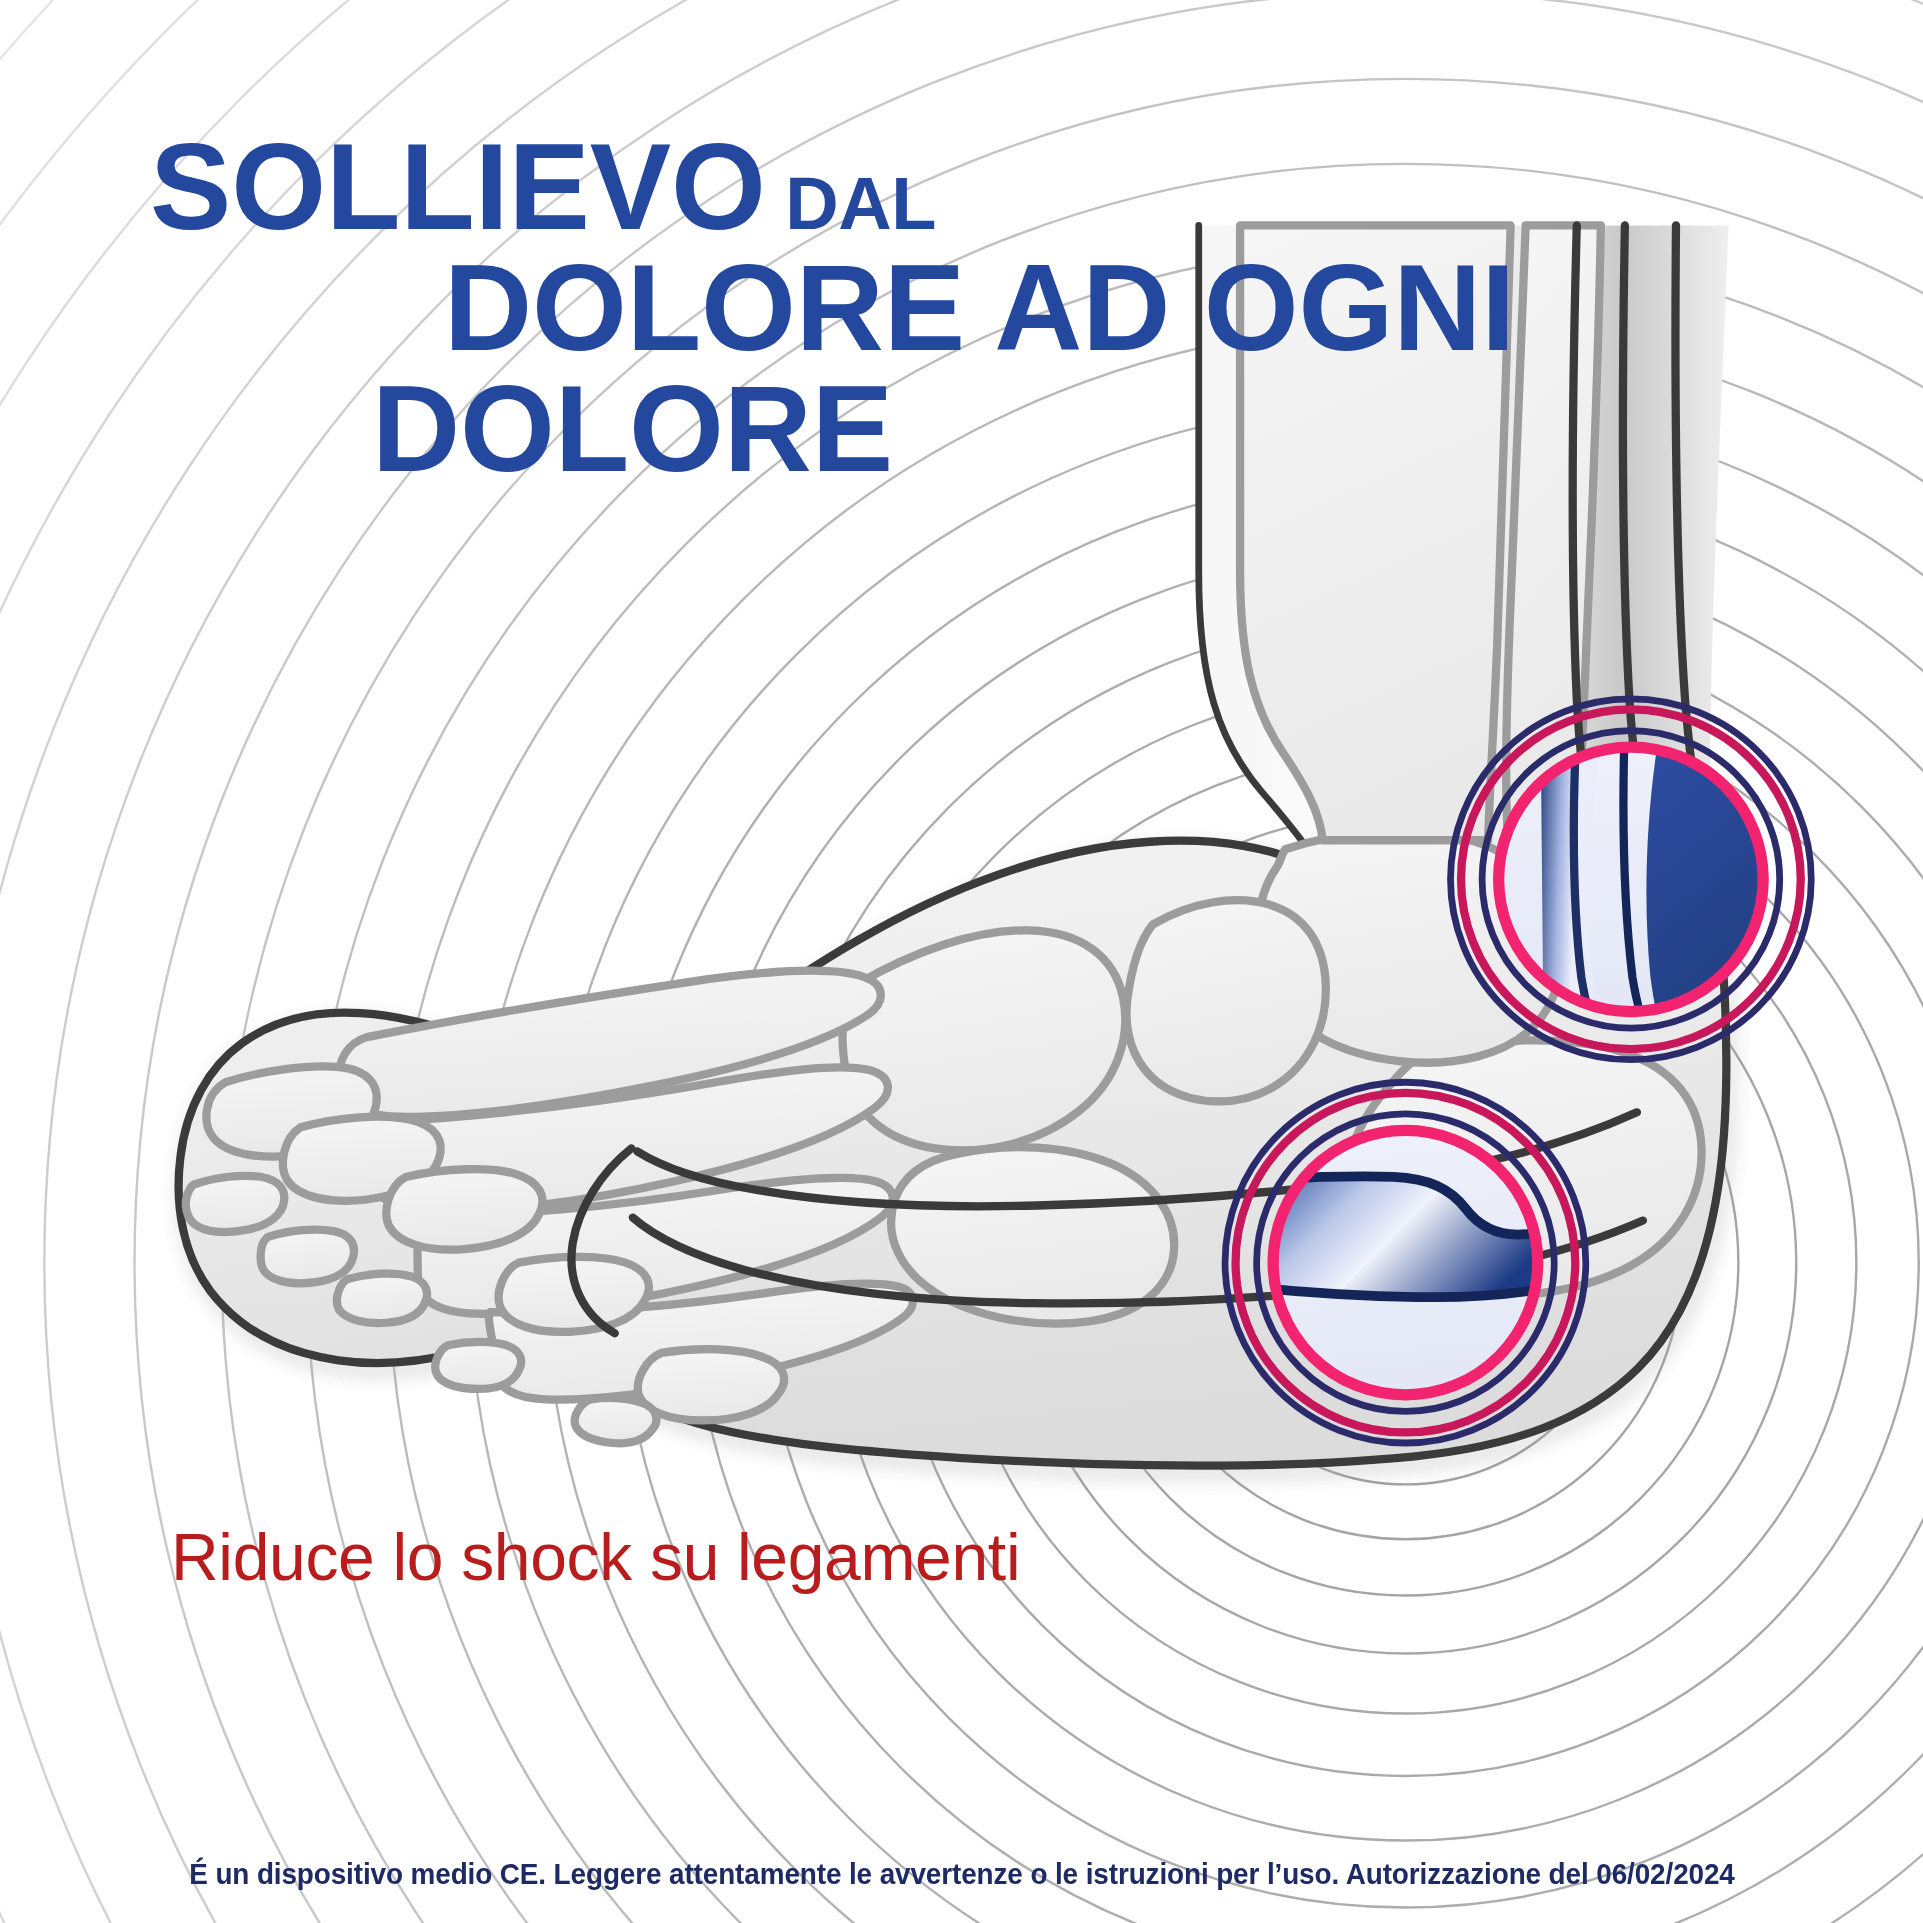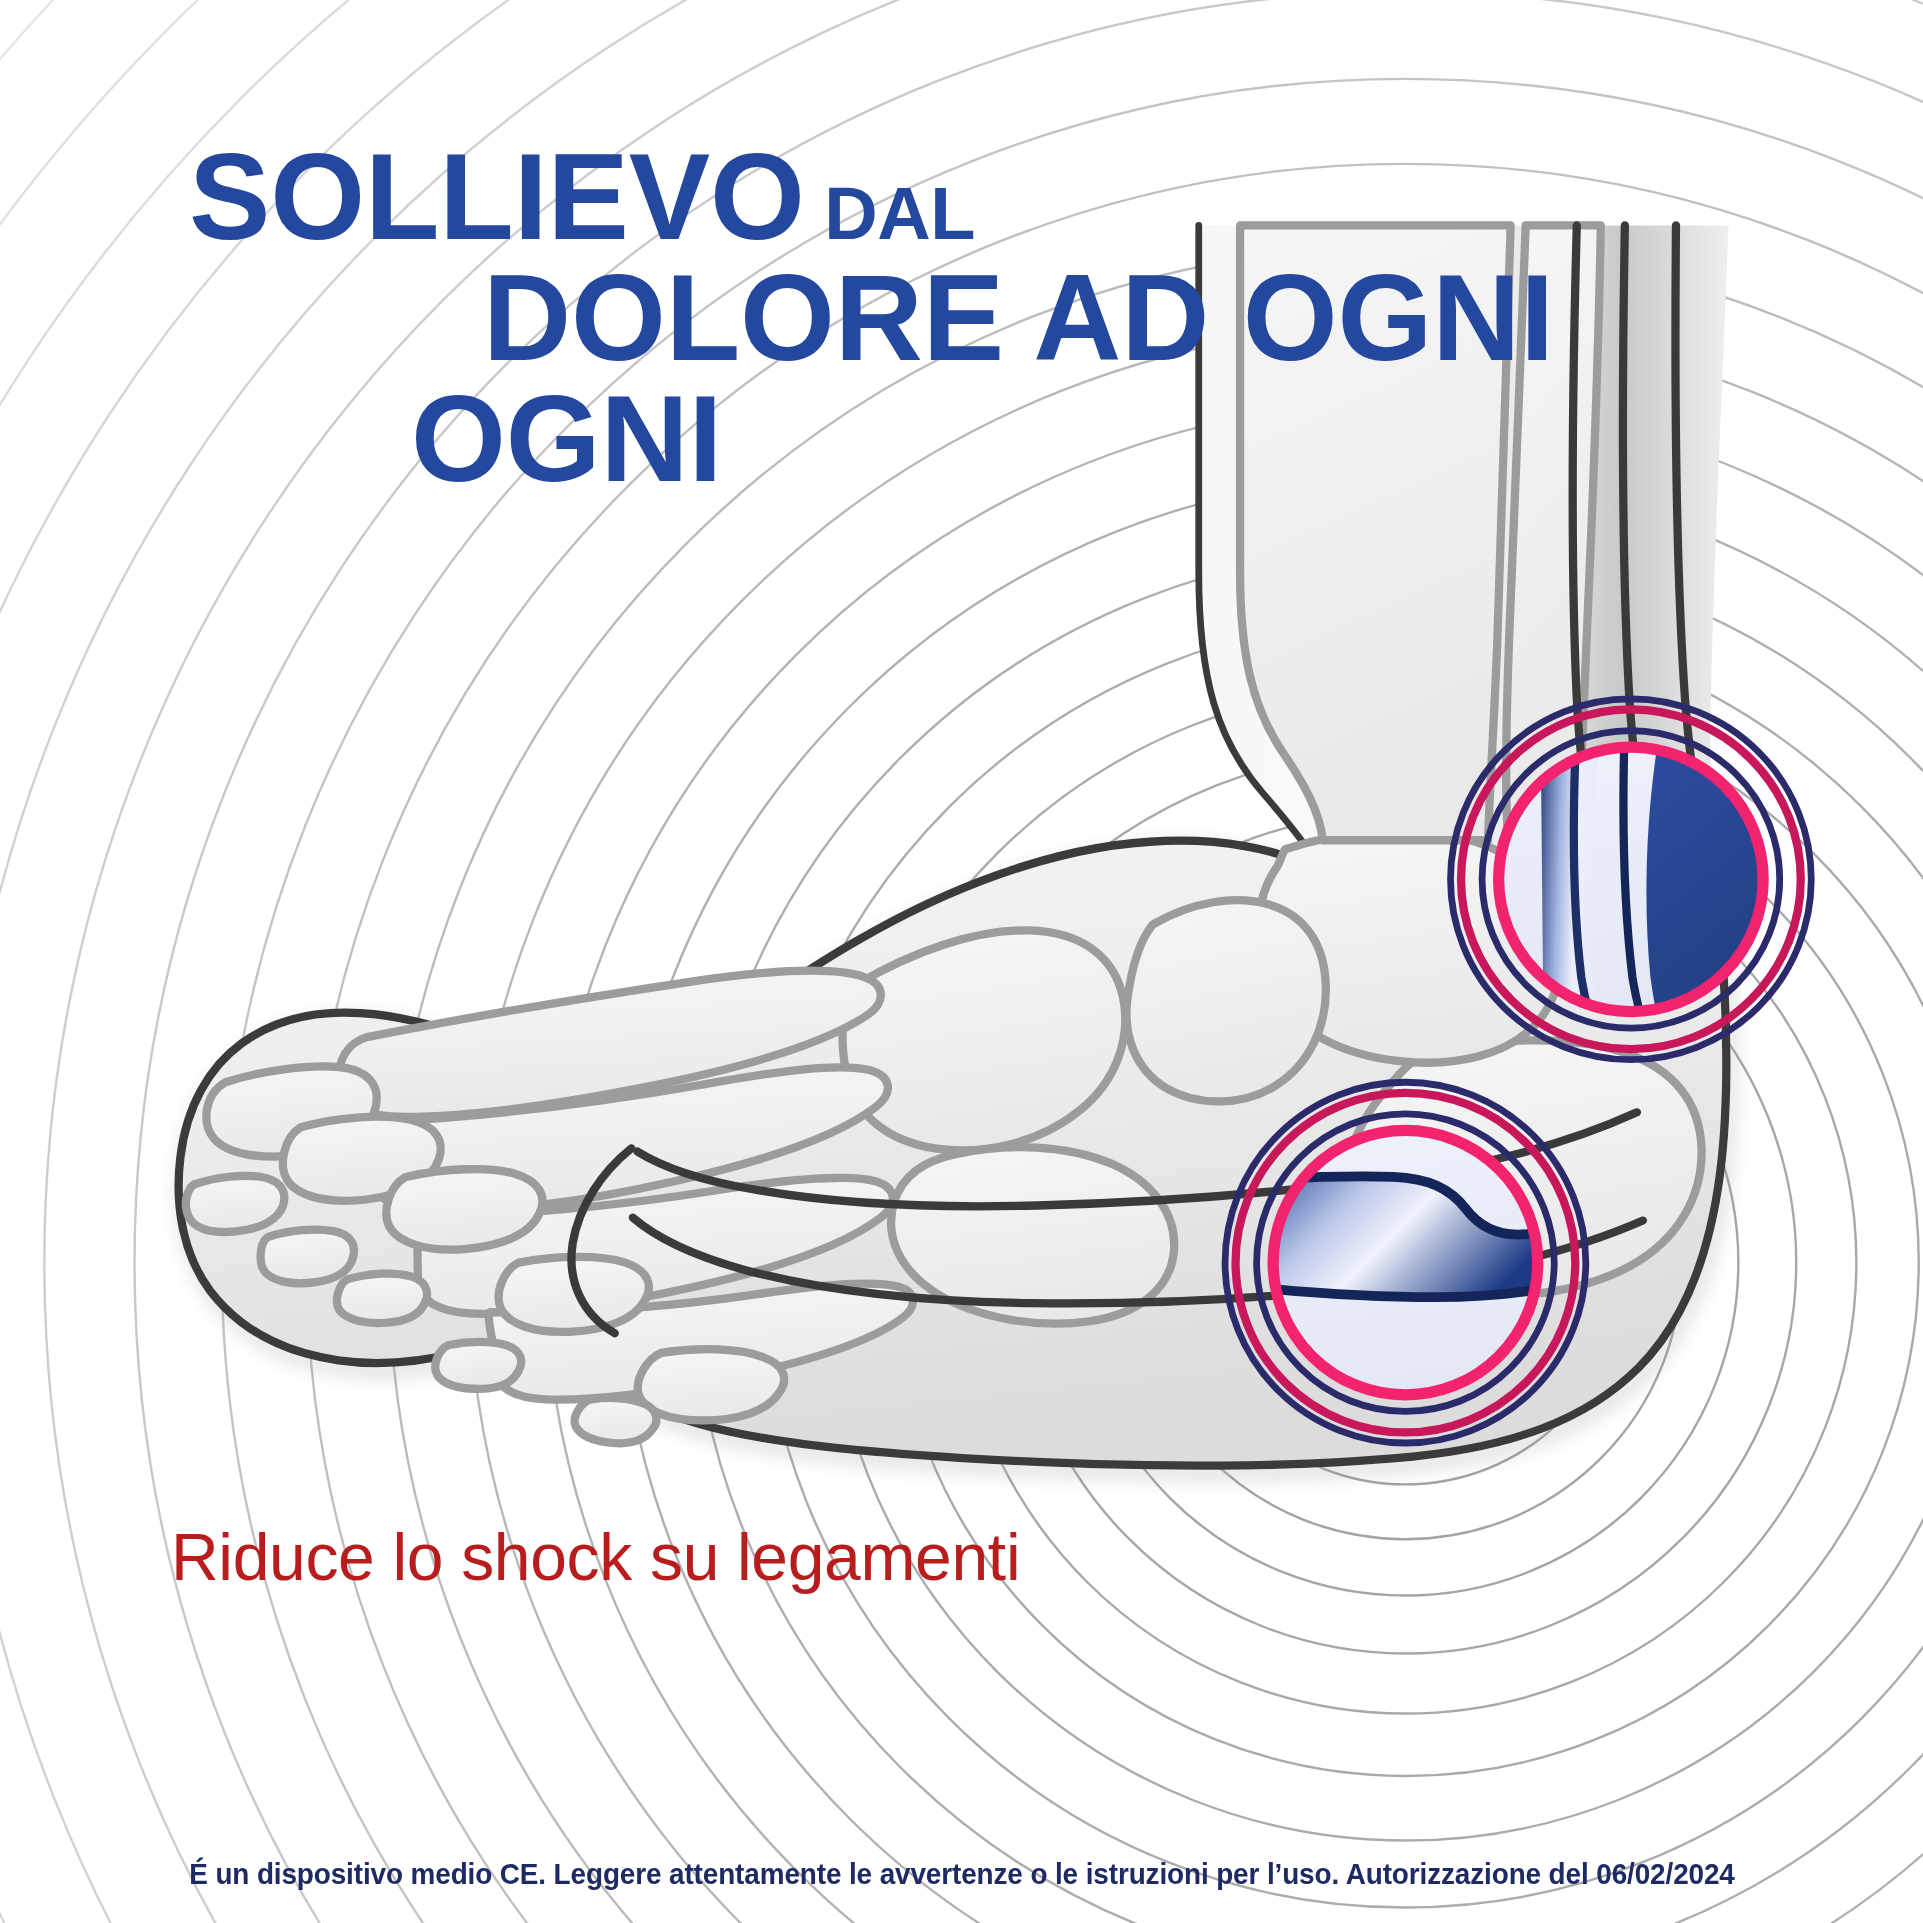--- a/index.html
+++ b/index.html
@@ -22,26 +22,25 @@
     z-index:1;pointer-events:none;
   }
   
   #foot-illustration{
     position:absolute;left:0;top:0;width:1924px;height:1924px;
     z-index:2;pointer-events:none;
   }
   
   #headline{
     position:absolute;
-    left:147px;top:144px;
+    left:147px;top:134px;
     width:1593px;
     z-index:5;
     line-height:0.88;
     letter-spacing:-0.012em;
-    margin-left:39px;
   }
   .hl-line{
     display:block;
     font-weight:700;
     color:#24489e;
     white-space:nowrap;
     font-family:"Liberation Sans", sans-serif;
   }
   #hl-line-1{
     font-size:122px;
@@ -412,21 +411,21 @@
       <circle cx="1870" cy="1680" r="240" fill="none" stroke="#2b2a6b" stroke-width="9"></circle>
       <circle cx="1870" cy="1680" r="226" fill="none" stroke="#c8175a" stroke-width="11"></circle>
       <circle cx="1870" cy="1680" r="198" fill="none" stroke="#2b2a6b" stroke-width="9"></circle>
       <circle cx="1870" cy="1680" r="176" fill="none" stroke="#f3246f" stroke-width="15"></circle>
     </g>
   </svg>
 
   <div id="headline">
     <span class="hl-line" id="hl-line-1"><span>SOLLIEVO</span><span class="hl-small" style="margin-left: 19.5px;">DAL</span></span>
     <span class="hl-line" id="hl-line-2">DOLORE AD OGNI</span>
-    <span class="hl-line" id="hl-line-3">OGNI</span>
+    <span class="hl-line" id="hl-line-3">DOLORE</span>
   </div>
 
   <div id="body-copy">
     <span class="bc-line">Riduce lo shock su legamenti</span>
   </div>
 
   <div id="footer-disclaimer">É un dispositivo medio CE. Leggere attentamente le avvertenze o le istruzioni per l’uso. Autorizzazione del 06/02/2024</div>
 
 </div>
 

